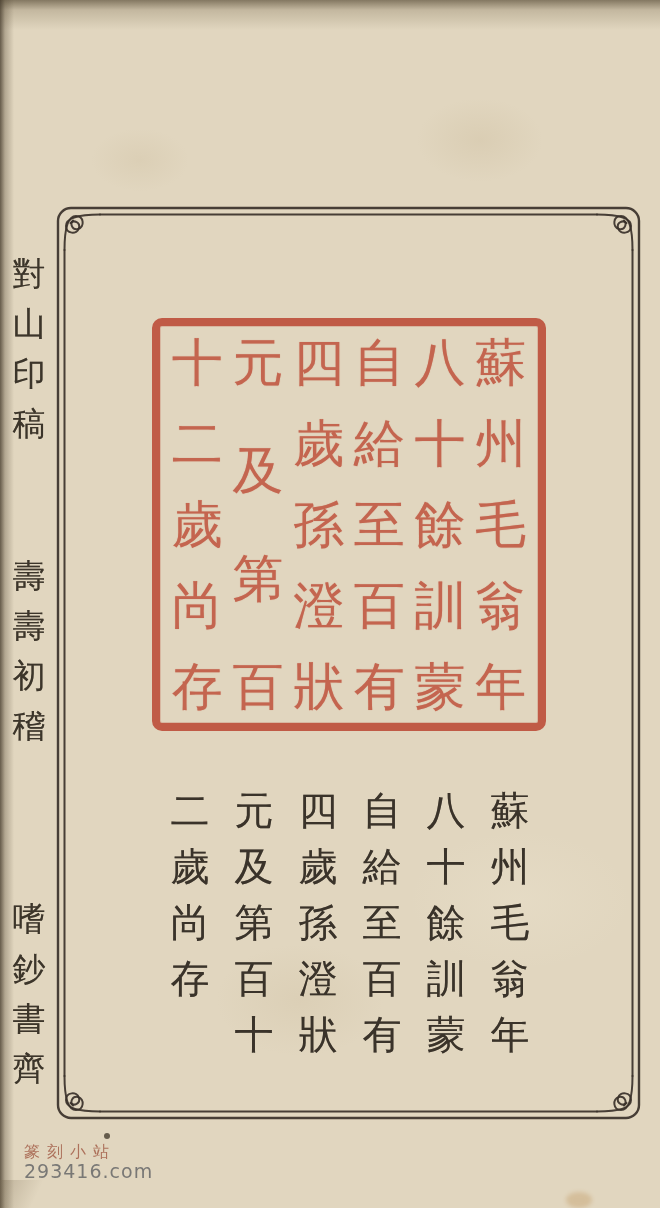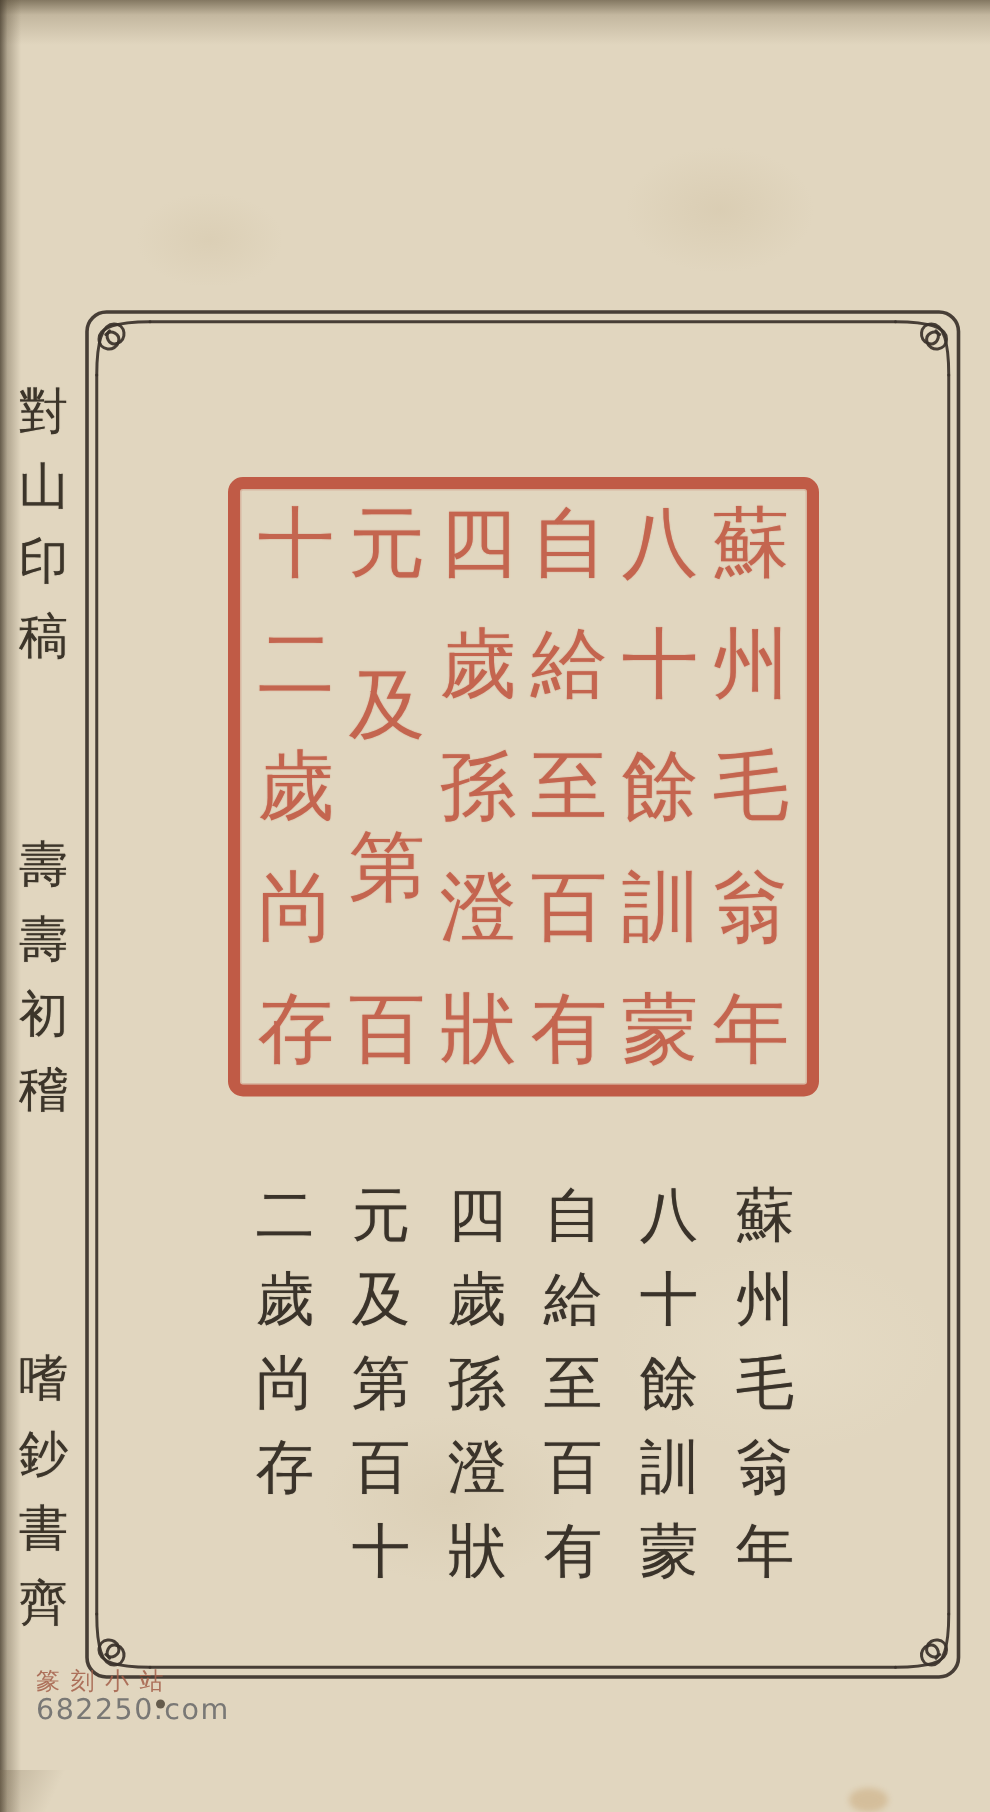--- a/index.html
+++ b/index.html
@@ -55,21 +55,21 @@
     position:absolute;left:168px;top:785px;width:364px;height:282px;
     display:flex;flex-direction:row-reverse;justify-content:space-between;
   }
   .cap-col{width:44px;display:flex;flex-direction:column;align-items:center;}
   .caption .vchar{
     font-size:39px;height:56px;line-height:52px;color:#3a332a;
     text-shadow:0 0 .6px rgba(58,51,42,.5);
   }
 
   
-  .watermark{position:absolute;left:24px;top:1112px;line-height:1.15;
+  .watermark{position:absolute;left:24px;top:1143px;line-height:1.15;
     font-family:"DejaVu Sans","Liberation Sans",sans-serif;}
   .wm-name{display:block;font-size:16px;letter-spacing:7px;color:#a4604a;opacity:.85;}
   .wm-url{display:block;font-size:19px;color:#6e6e6e;opacity:.9;letter-spacing:1px;}
 
   
   .ink-dot{position:absolute;left:104px;top:1133px;width:6px;height:6px;border-radius:50%;
     background:#463d2f;opacity:.8;}
   .stain{position:absolute;left:566px;top:1192px;width:26px;height:16px;border-radius:50%;
     background:#b9894a;opacity:.3;filter:blur(2px);}
   .crease{position:absolute;left:0;top:1180px;width:60px;height:28px;
@@ -215,20 +215,20 @@
       <div class="vcol cap-col">
         <span class="vchar">二</span>
         <span class="vchar">歲</span>
         <span class="vchar">尚</span>
         <span class="vchar">存</span>
       </div>
     </div>
 
   <div class="watermark">
     <span class="wm-name">篆刻小站</span>
-    <span class="wm-url">682250.com</span>
+    <span class="wm-url">293416.com</span>
   </div>
 
   <div class="ink-dot"></div>
   <div class="stain"></div>
   <div class="crease"></div>
 
 </div>
 
 </body></html>

